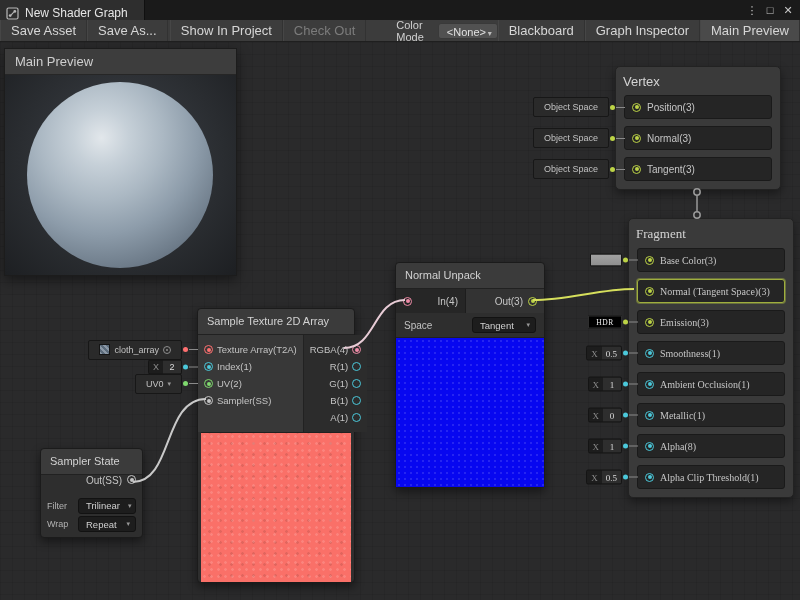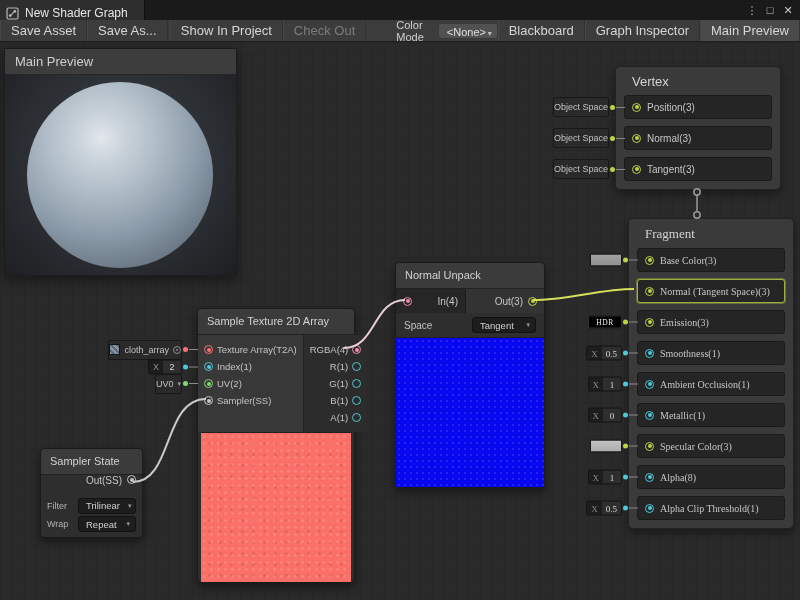--- a/index.html
+++ b/index.html
@@ -38,21 +38,21 @@
   .mpanel-header { height:26px; background:#3d3d3d; border-bottom:1px solid #262626; display:flex; align-items:center;
                    padding:0 10px; font-size:13px; color:#cfcfcf; }
   .mpanel-body { height:200px; position:relative; overflow:hidden;
                  background:radial-gradient(circle at 50% 42%, #3f434a 0%, #2a2d31 62%, #1d1f22 100%); }
   .sphere { position:absolute; left:22px; top:7px; width:186px; height:186px; border-radius:50%;
             background:radial-gradient(circle at 40% 30%, #e2e7eb 0%, #c6d0d8 16%, #abb8c3 36%, #8d9caa 56%, #6e7c8a 76%, #545f6c 92%, #4a5560 100%); }
 
   
   .ctx { position:absolute; width:166px; background:#3a3a3a; border:1px solid #222; border-radius:5px;
          box-shadow:0 4px 10px rgba(0,0,0,.4); z-index:2; padding-bottom:1px; }
-  .ctx-title { font-size:13px; color:#d4d4d4; padding:7px 16px 6px; }
+  .ctx-title { font-size:13px; color:#d4d4d4; padding:7px 7px 6px; }
   .ctx-row { position:relative; height:24px; margin:0 8px 7px; background:#252525; border:1px solid #1a1a1a;
              border-radius:3px; display:flex; align-items:center; gap:6px; padding:0 7px; }
   .ctx-row.hl { border-color:#9fae3e; box-shadow:0 0 0 1px rgba(196,214,70,.35); }
   .plabel { font-size:10px; color:#c6c6c6; white-space:nowrap; overflow:hidden; }
 
   
   .pdot { width:9px; height:9px; border-radius:50%; border:1px solid var(--c,#9acd3c); position:relative; flex:none; }
   .pdot.filled::after { content:""; position:absolute; inset:1.5px; border-radius:50%; background:var(--c,#9acd3c); }
   .v3   { --c:#bcd346; }
   .v2   { --c:#7fd96e; }
@@ -60,21 +60,21 @@
   .tex  { --c:#ff7070; }
   .v4   { --c:#f08ca8; }
   .ss   { --c:#c5c5c5; }
 
   
   .row-widget { position:absolute; right:100%; top:50%; transform:translateY(-50%);
                 display:flex; align-items:center; white-space:nowrap; }
   .wline { width:9px; height:1px; background:#8a8a8a; }
   .wdot  { width:5px; height:5px; border-radius:50%; background:var(--c,#9acd3c); margin:0 1px; }
   .wbox  { display:flex; align-items:center; gap:4px; background:#2a2a2a; border:1px solid #171717; border-radius:2px;
-           height:20px; padding:0 0; font-size:9px; color:#c2c2c2; }
+           height:20px; padding:0 10px; font-size:9px; color:#c2c2c2; }
   .wbox .arr { font-size:7px; color:#999; }
   .xfield { display:flex; align-items:center; height:15px; background:#1d1d1d; border:1px solid #141414; border-radius:2px; font-size:9px; overflow:hidden; }
   .xfield .xl { padding:0 4px; color:#8d8d8d; }
   .xfield .xv { background:#2e2e2e; color:#dcdcdc; height:100%; display:flex; align-items:center; justify-content:center; min-width:18px; padding:0 4px; }
   .swatch { width:32px; height:13px; border:1px solid #161616; border-radius:1px; }
   .sw-base { background:linear-gradient(#a2a2a2,#8f8f8f); }
   .sw-spec { background:linear-gradient(#c2c2c2,#adadad); }
   .hdrbox { width:34px; height:13px; background:#000; border:1px solid #2e2e2e; display:flex; align-items:center; justify-content:center;
             color:#f0f0f0; font-size:7.5px; letter-spacing:.5px; }
   .texicon { width:11px; height:11px; border:1px solid #141414;
@@ -255,29 +255,20 @@
       <div class="row-widget">
         <span class="xfield">
             <span class="xl">X</span>
             <span class="xv">0</span>
           </span>
         <span class="wdot fl"></span>
           <span class="wline"></span>
       </div>
     </div>
 
-    <div class="ctx-row">
-      <span class="pdot v3 filled"></span>
-      <span class="plabel">Specular Color(3)</span>
-      <div class="row-widget">
-        <span class="swatch sw-spec"></span>
-        <span class="wdot v3"></span>
-          <span class="wline"></span>
-      </div>
-    </div>
 
     <div class="ctx-row">
       <span class="pdot fl filled"></span>
       <span class="plabel">Alpha(8)</span>
       <div class="row-widget">
         <span class="xfield">
             <span class="xl">X</span>
             <span class="xv">1</span>
           </span>
         <span class="wdot fl"></span>

